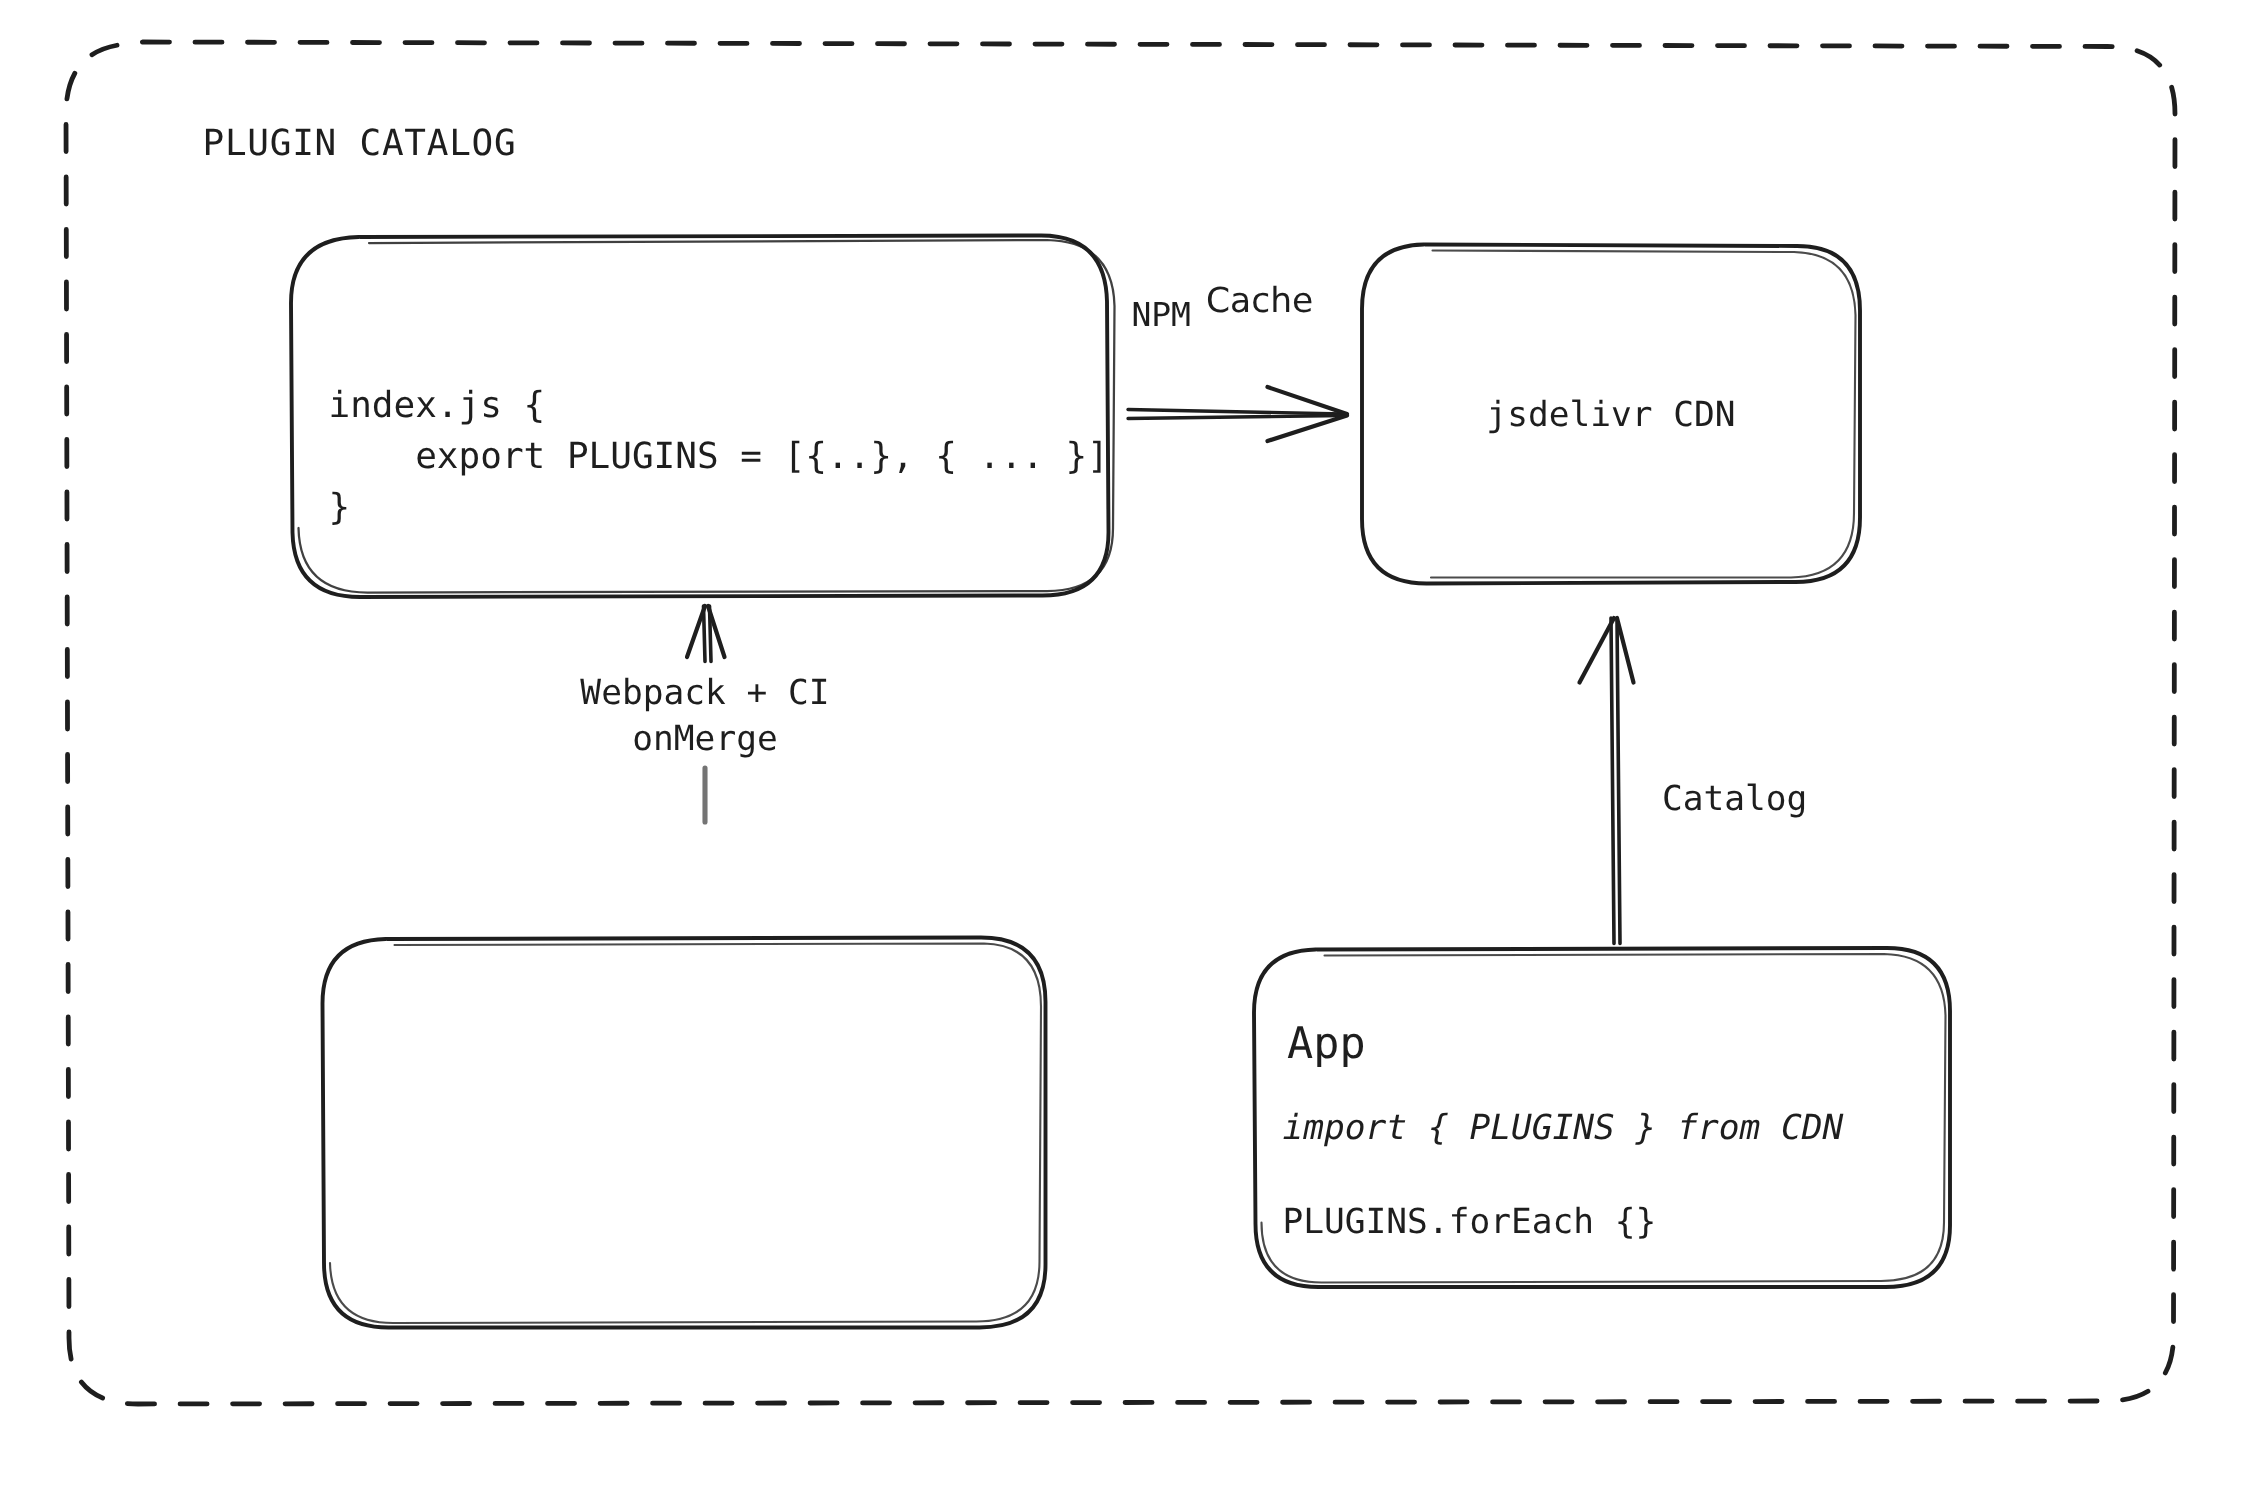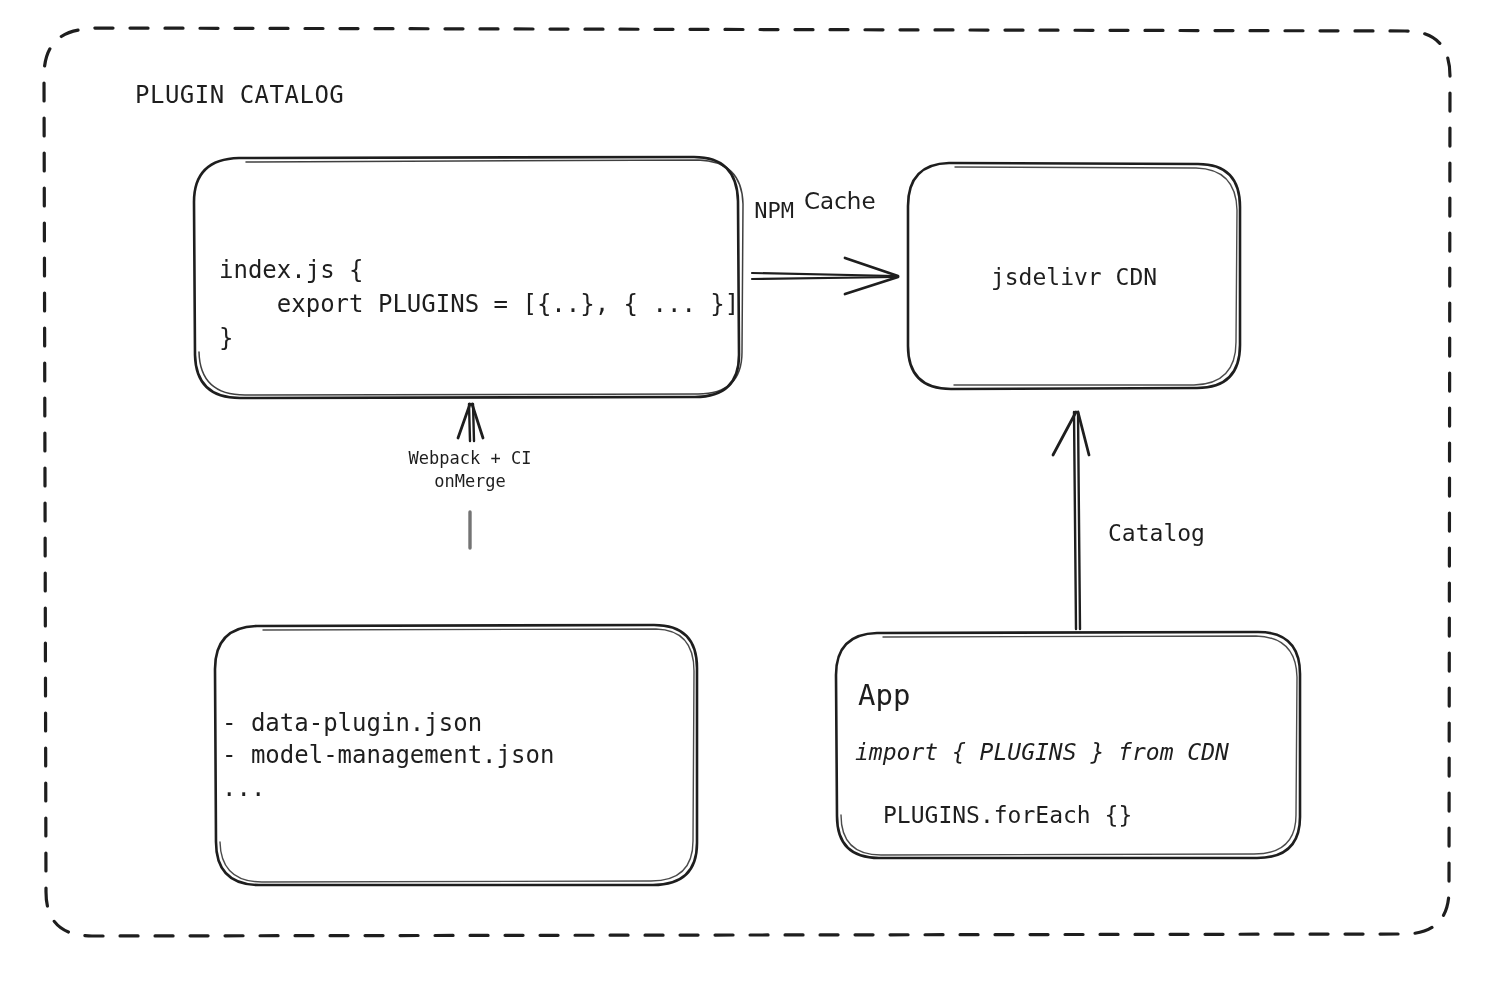--- a/index.html
+++ b/index.html
@@ -67,21 +67,21 @@
     font-size: 23px;
     font-family: "DejaVu Sans", "Liberation Sans", sans-serif;
     margin-left: 14px;
   }
   
   #webpack-label {
     left: 330px;
     top: 447px;
     width: 280px;
     text-align: center;
-    font-size: 17px;
+    font-size: 23px;
     line-height: 1.35;
   }
   
   #repo-title {
     left: 285px;
     top: 567px;
     font-size: 24px;
   }
   
   #repo-list {
@@ -99,21 +99,20 @@
   #app-code1 {
     left: 855px;
     top: 737px;
     font-size: 23px;
     font-style: italic;
   }
   #app-code2 {
     left: 855px;
     top: 800px;
     font-size: 23px;
-    margin-left: 28px;
   }
   
   #import-label {
     left: 1108px;
     top: 518px;
     font-size: 23px;
   }
 </style>
 </head>
 <body>
@@ -172,23 +171,20 @@
   <div class="lbl" id="npm-code">index.js {
     export PLUGINS = [{..}, { ... }]
 }</div>
 
   <div class="lbl" id="cache-label">Cache</div>
 
   <div class="lbl" id="webpack-label">Webpack + CI
 onMerge</div>
 
 
-  <div class="lbl" id="repo-list">- data-plugin.json
-- model-management.json
-...</div>
 
   <div class="lbl" id="app-title">App</div>
 
   <div class="lbl" id="app-code1">import { PLUGINS } from CDN</div>
 
   <div class="lbl" id="app-code2">PLUGINS.forEach {}</div>
 
   <div class="lbl" id="import-label">Catalog</div>
 
 </div>

